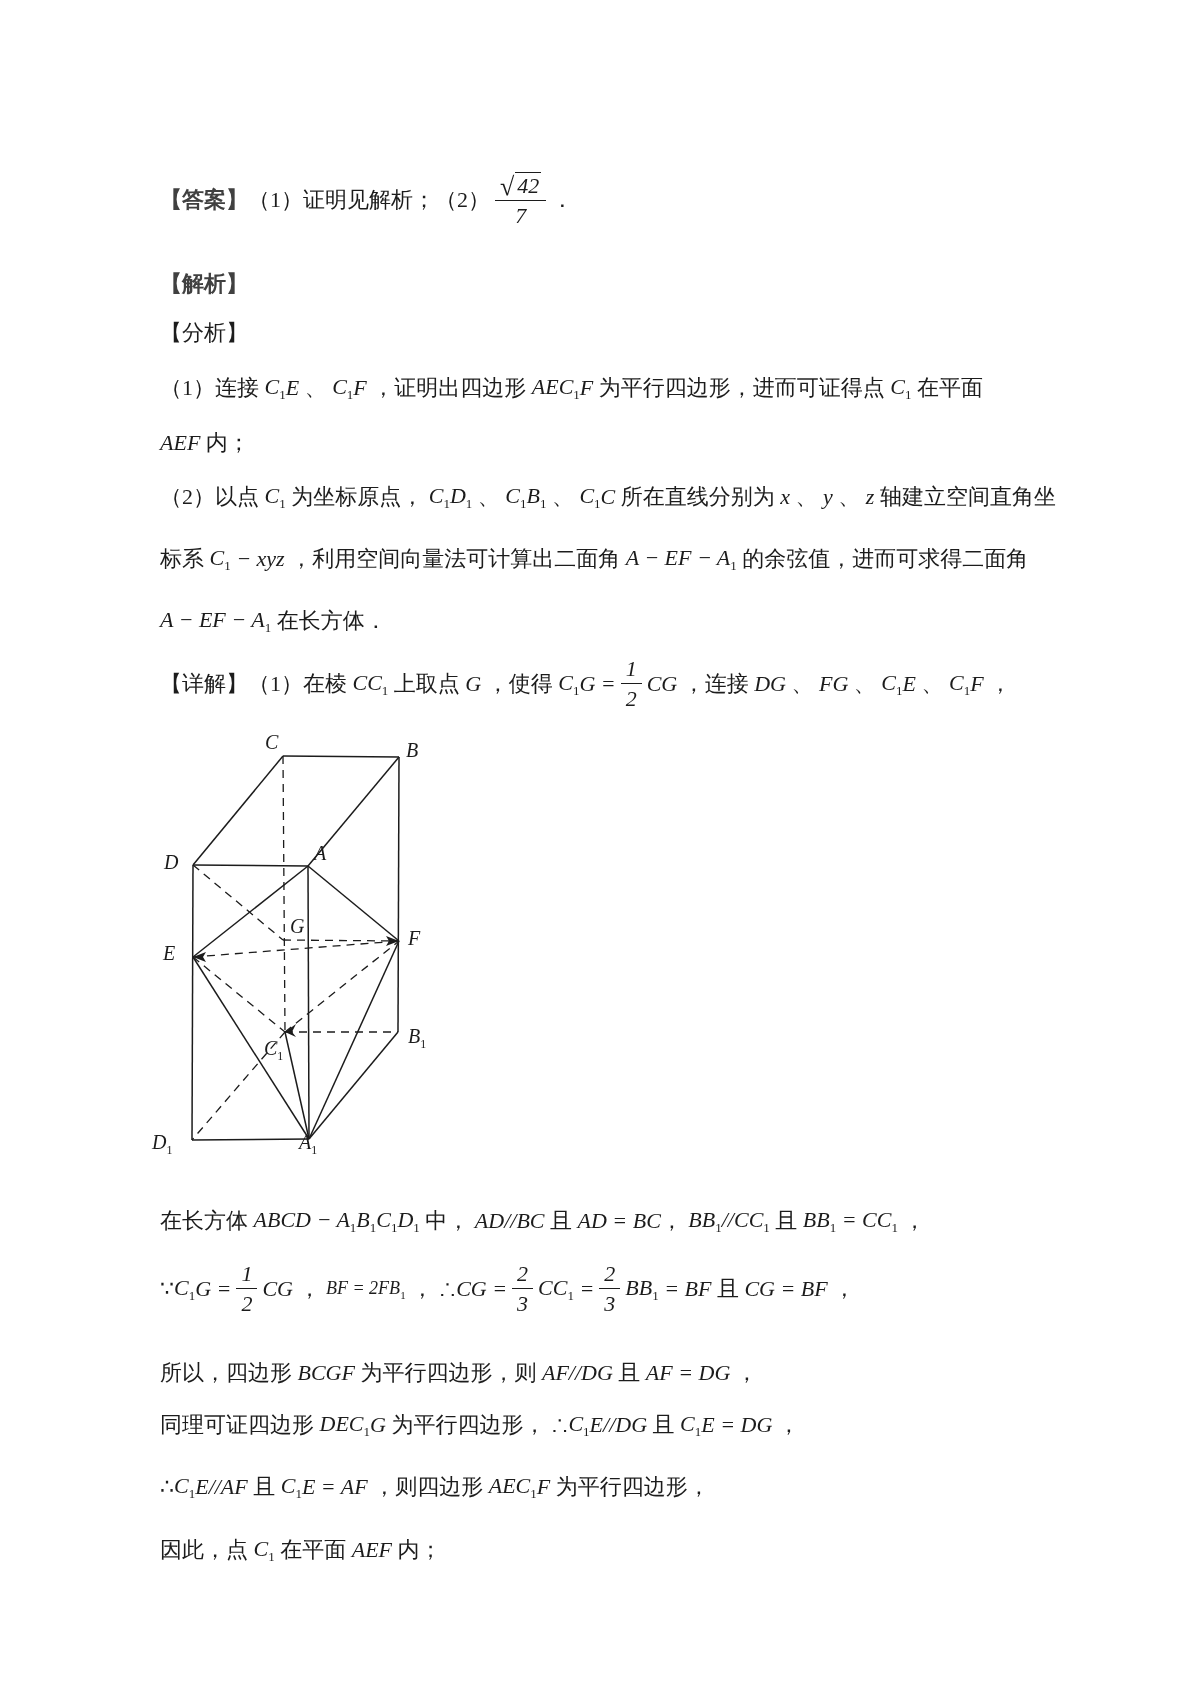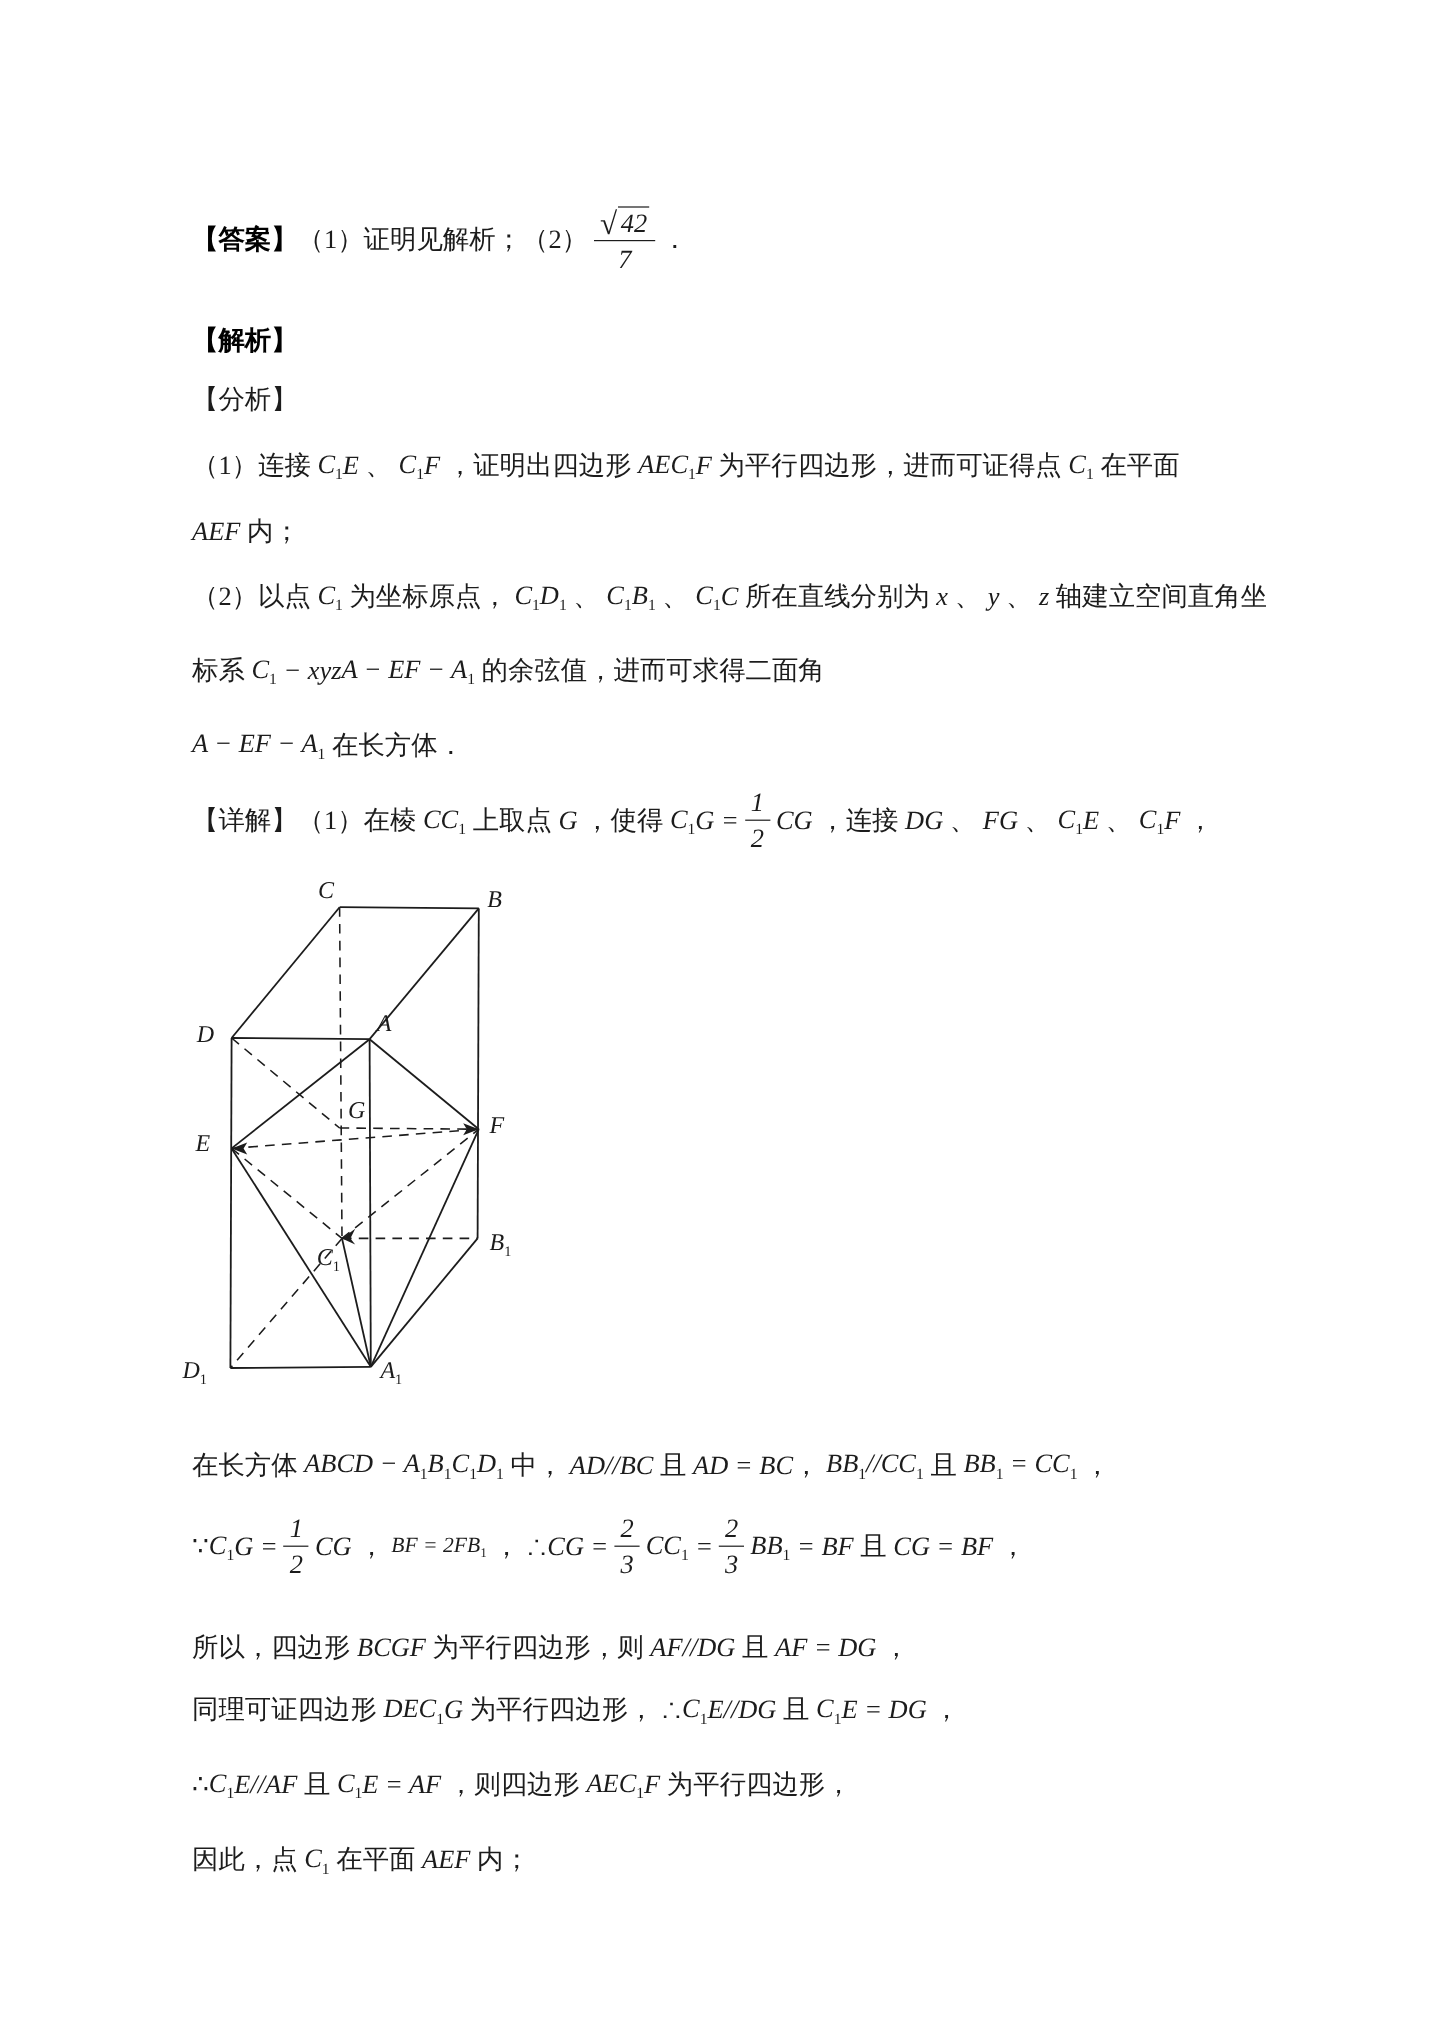--- a/index.html
+++ b/index.html
@@ -2,21 +2,21 @@
 <html><head>
 <meta charset="utf-8">
 <style>
   html,body{margin:0;padding:0;background:#e8e8e8;}
   #page{position:relative;width:1200px;height:1698px;background:#ffffff;margin:0 auto;
         font-family:"Liberation Serif",serif;color:#1c1c1c;overflow:hidden;}
   .line{position:absolute;left:160px;display:flex;align-items:center;white-space:pre;
         font-size:22px;min-height:32px;}
   .cn{font-family:"Liberation Serif",serif;text-align:center;}
   .tag{font-family:"Liberation Serif",serif;font-weight:bold;}
-  .blue{color:#000000;}
+  .blue{color:#404040;}
   .m{font-family:"Liberation Serif",serif;font-style:italic;}
   .m sub,.ms{font-size:13px;font-style:normal;line-height:1;}
   .sm{font-size:18px;}
   .sm sub{font-size:11px;}
   .frac{display:inline-flex;flex-direction:column;align-items:center;
         font-family:"Liberation Serif",serif;font-style:italic;margin:0 5px;line-height:1.15;}
   .fn{border-bottom:1.5px solid #1c1c1c;padding:0 5px 2px;display:inline-flex;align-items:flex-end;}
   .fd{padding-top:2px;}
   .rt{font-style:normal;font-size:26px;line-height:.9;margin-right:1px;}
   .rv{border-top:1.5px solid #1c1c1c;padding:0 2px;font-style:italic;}
@@ -33,21 +33,21 @@
 <body>
 
 <div id="page">
 
   <p class="line" style="top:150px"><span class="tag blue">【答案】</span><span class="cn">（1）证明见解析；（2）</span><span class="frac"><span class="fn"><span class="rt">√</span><span class="rv">42</span></span><span class="fd">7</span></span><span class="cn">．</span></p>
   <p class="line" style="top:246px"><span class="tag blue">【解析】</span></p>
   <p class="line" style="top:295px"><span class="cn">【分析】</span></p>
   <p class="line" style="top:350px"><span class="cn">（1）连接 </span><span class="m">C<sub class="ms">1</sub></span><span class="m">E</span><span class="cn"> 、 </span><span class="m">C<sub class="ms">1</sub></span><span class="m">F</span><span class="cn"> ，证明出四边形 </span><span class="m">AEC<sub class="ms">1</sub></span><span class="m">F</span><span class="cn"> 为平行四边形，进而可证得点 </span><span class="m">C<sub class="ms">1</sub></span><span class="cn"> 在平面</span></p>
   <p class="line" style="top:405px"><span class="m">AEF</span><span class="cn"> 内；</span></p>
   <p class="line" style="top:459px"><span class="cn">（2）以点 </span><span class="m">C<sub class="ms">1</sub></span><span class="cn"> 为坐标原点， </span><span class="m">C<sub class="ms">1</sub></span><span class="m">D<sub class="ms">1</sub></span><span class="cn"> 、 </span><span class="m">C<sub class="ms">1</sub></span><span class="m">B<sub class="ms">1</sub></span><span class="cn"> 、 </span><span class="m">C<sub class="ms">1</sub></span><span class="m">C</span><span class="cn"> 所在直线分别为 </span><span class="m">x</span><span class="cn"> 、 </span><span class="m">y</span><span class="cn"> 、 </span><span class="m">z</span><span class="cn"> 轴建立空间直角坐</span></p>
-  <p class="line" style="top:521px"><span class="cn">标系 </span><span class="m">C<sub class="ms">1</sub></span><span class="m"> − xyz</span><span class="m">A − EF − A<sub class="ms">1</sub></span><span class="cn"> 的余弦值，进而可求得二面角</span></p>
+  <p class="line" style="top:521px"><span class="cn">标系 </span><span class="m">C<sub class="ms">1</sub></span><span class="m"> − xyz</span><span class="cn"> ，利用空间向量法可计算出二面角 </span><span class="m">A − EF − A<sub class="ms">1</sub></span><span class="cn"> 的余弦值，进而可求得二面角</span></p>
   <p class="line" style="top:583px"><span class="m">A − EF − A<sub class="ms">1</sub></span><span class="cn"> 在长方体．</span></p>
   <p class="line" style="top:634px"><span class="cn">【详解】（1）在棱 </span><span class="m">CC<sub class="ms">1</sub></span><span class="cn"> 上取点 </span><span class="m">G</span><span class="cn"> ，使得 </span><span class="m">C<sub class="ms">1</sub></span><span class="m">G =</span><span class="frac"><span class="fn">1</span><span class="fd">2</span></span><span class="m">CG</span><span class="cn"> ，连接 </span><span class="m">DG</span><span class="cn"> 、 </span><span class="m">FG</span><span class="cn"> 、 </span><span class="m">C<sub class="ms">1</sub></span><span class="m">E</span><span class="cn"> 、 </span><span class="m">C<sub class="ms">1</sub></span><span class="m">F</span><span class="cn"> ，</span></p>
 
   <div id="diagram">
     <svg width="320" height="452" viewBox="0 0 320 452">
       <g class="hidden-edge">
         <line x1="133" y1="26" x2="135" y2="302"></line>
         <line x1="43" y1="135" x2="133" y2="210"></line>
         <line x1="133" y1="210" x2="249" y2="211"></line>
         <line x1="43" y1="227" x2="249" y2="211"></line>
@@ -81,21 +81,21 @@
     <span class="vlabel" style="left:115px;top:2px">C</span>
     <span class="vlabel" style="left:256px;top:10px">B</span>
     <span class="vlabel" style="left:14px;top:122px">D</span>
     <span class="vlabel" style="left:164px;top:113px">A</span>
     <span class="vlabel" style="left:140px;top:186px">G</span>
     <span class="vlabel" style="left:258px;top:198px">F</span>
     <span class="vlabel" style="left:13px;top:213px">E</span>
     <span class="vlabel" style="left:114px;top:308px"><span>C</span><sub>1</sub></span>
     <span class="vlabel" style="left:258px;top:296px"><span>B</span><sub>1</sub></span>
     <span class="vlabel" style="left:2px;top:402px"><span>D</span><sub>1</sub></span>
-    <span class="vlabel" style="left:167px;top:402px"><span>A</span><sub>1</sub></span>
+    <span class="vlabel" style="left:149px;top:402px"><span>A</span><sub>1</sub></span>
   </div>
 
   <p class="line" style="top:1183px"><span class="cn">在长方体 </span><span class="m">ABCD − A<sub class="ms">1</sub></span><span class="m">B<sub class="ms">1</sub></span><span class="m">C<sub class="ms">1</sub></span><span class="m">D<sub class="ms">1</sub></span><span class="cn"> 中， </span><span class="m">AD</span><span class="m">//</span><span class="m">BC</span><span class="cn"> 且 </span><span class="m">AD = BC</span><span class="cn">， </span><span class="m">BB<sub class="ms">1</sub></span><span class="m">//CC<sub class="ms">1</sub></span><span class="cn"> 且 </span><span class="m">BB<sub class="ms">1</sub></span><span class="m"> = CC<sub class="ms">1</sub></span><span class="cn"> ，</span></p>
   <p class="line" style="top:1239px"><span class="cn">∵</span><span class="m">C<sub class="ms">1</sub></span><span class="m">G =</span><span class="frac"><span class="fn">1</span><span class="fd">2</span></span><span class="m">CG</span><span class="cn"> ， </span><span class="m sm">BF = 2FB<sub class="ms">1</sub></span><span class="cn"> ， ∴</span><span class="m">CG =</span><span class="frac"><span class="fn">2</span><span class="fd">3</span></span><span class="m">CC<sub class="ms">1</sub></span><span class="m"> =</span><span class="frac"><span class="fn">2</span><span class="fd">3</span></span><span class="m">BB<sub class="ms">1</sub></span><span class="m"> = BF</span><span class="cn"> 且 </span><span class="m">CG = BF</span><span class="cn"> ，</span></p>
   <p class="line" style="top:1335px"><span class="cn">所以，四边形 </span><span class="m">BCGF</span><span class="cn"> 为平行四边形，则 </span><span class="m">AF</span><span class="m">//</span><span class="m">DG</span><span class="cn"> 且 </span><span class="m">AF = DG</span><span class="cn"> ，</span></p>
   <p class="line" style="top:1387px"><span class="cn">同理可证四边形 </span><span class="m">DEC<sub class="ms">1</sub></span><span class="m">G</span><span class="cn"> 为平行四边形， ∴</span><span class="m">C<sub class="ms">1</sub></span><span class="m">E//DG</span><span class="cn"> 且 </span><span class="m">C<sub class="ms">1</sub></span><span class="m">E = DG</span><span class="cn"> ，</span></p>
   <p class="line" style="top:1449px"><span class="cn">∴</span><span class="m">C<sub class="ms">1</sub></span><span class="m">E//AF</span><span class="cn"> 且 </span><span class="m">C<sub class="ms">1</sub></span><span class="m">E = AF</span><span class="cn"> ，则四边形 </span><span class="m">AEC<sub class="ms">1</sub></span><span class="m">F</span><span class="cn"> 为平行四边形，</span></p>
   <p class="line" style="top:1512px"><span class="cn">因此，点 </span><span class="m">C<sub class="ms">1</sub></span><span class="cn"> 在平面 </span><span class="m">AEF</span><span class="cn"> 内；</span></p>
 
 </div>

